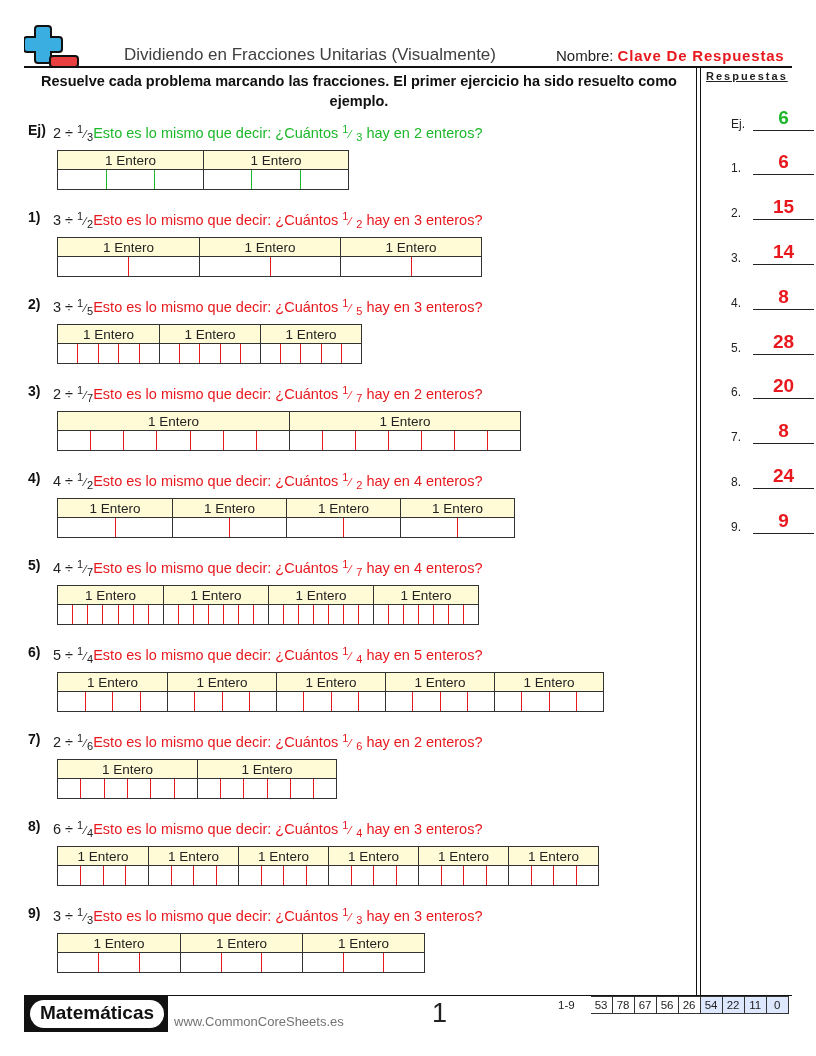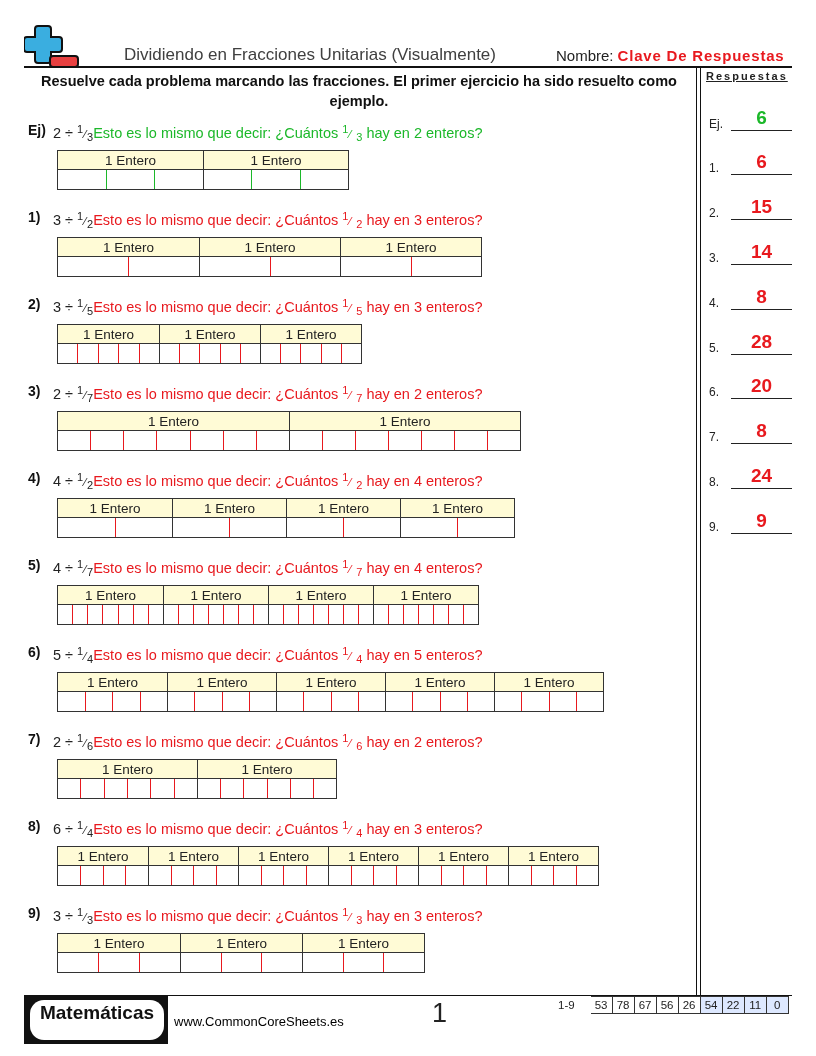--- a/index.html
+++ b/index.html
@@ -5,21 +5,21 @@
   * { box-sizing: border-box; margin: 0; padding: 0; }
   body { width: 816px; height: 1056px; background: #fff; position: relative; font-family: "Liberation Sans", "DejaVu Sans", sans-serif; color: #111; overflow: hidden; }
   .logo { position: absolute; left: 24px; top: 24px; width: 56px; height: 44px; }
   .title { position: absolute; left: 124px; top: 45px; font-size: 17px; color: #404040; }
   .nombre { position: absolute; left: 556px; top: 47px; font-size: 15px; color: #222; }
   .nombre .key { color: #e8191e; font-weight: bold; letter-spacing: 0.8px; margin-left: 4px; }
   .topline { position: absolute; left: 24px; right: 24px; top: 66px; border-top: 2px solid #111; }
   .instr { position: absolute; left: 24px; top: 71px; width: 670px; font-size: 14.5px; font-weight: bold; line-height: 20px; color: #111; text-align: center; }
   .divider { position: absolute; left: 696px; top: 68px; height: 927px; width: 5px; border-left: 1.5px solid #111; border-right: 1.5px solid #111; }
   .ans-head { position: absolute; left: 706px; top: 70px; font-size: 11px; font-weight: bold; letter-spacing: 2px; text-decoration: underline; color: #222; }
-  .ans-row { position: absolute; left: 709px; width: 83px; height: 24px; }
+  .ans-row { position: absolute; left: 731px; width: 83px; height: 24px; }
   .ans-row .lbl { position: absolute; left: 0; bottom: 0; font-size: 12px; color: #222; }
   .ans-row .line { position: absolute; left: 22px; right: 0; bottom: 0; border-bottom: 1.3px solid #222; }
   .ans-row .val { position: absolute; left: 22px; right: 0; bottom: 2px; text-align: center; font-size: 19px; font-weight: bold; color: #e8191e; }
   .ans-row .val.green { color: #1cb82a; }
   .problem { position: absolute; left: 24px; width: 660px; }
   .pnum { position: absolute; left: 4px; top: 0; font-size: 14px; font-weight: bold; color: #111; }
   .eq { position: absolute; left: 29px; top: 3px; font-size: 14.5px; white-space: nowrap; color: #222; }
   .eq sup { font-size: 11px; position: relative; top: -2px; vertical-align: top; }
   .eq .sl { font-size: 11px; margin: 0 1px; }
   .eq sub { font-size: 11px; vertical-align: -3px; }
@@ -28,23 +28,23 @@
   .bar { position: absolute; left: 33px; top: 28px; display: flex; border: 1.3px solid #333; }
   .whole { border-left: 1.3px solid #333; }
   .whole:first-child { border-left: none; }
   .whole .hd { height: 19px; background: #fffbd6; border-bottom: 1.3px solid #333; text-align: center; font-size: 13.5px; line-height: 19px; color: #222; }
   .whole .parts { height: 19px; display: flex; }
   .whole .part { flex: 1; border-left: 1.3px solid #e8191e; }
   .whole .part:first-child { border-left: none; }
   .whole.g .part { border-left-color: #1cb82a; }
   .whole.g .part:first-child { border-left: none; }
   .footline { position: absolute; left: 24px; right: 24px; top: 995px; border-top: 1.5px solid #111; }
-  .brand { position: absolute; left: 24px; top: 996px; width: 144px; height: 48px; background: #111; }
+  .brand { position: absolute; left: 24px; top: 996px; width: 144px; height: 36px; background: #111; }
   .brand .pill { position: absolute; left: 6px; top: 4px; right: 4px; bottom: 4px; background: #fff; border-radius: 14px; font-size: 19px; font-weight: bold; text-align: center; line-height: 26px; color: #111; }
-  .site { position: absolute; left: 174px; top: 1014px; font-size: 13px; color: #000000; }
+  .site { position: absolute; left: 174px; top: 1014px; font-size: 13px; color: #737373; }
   .pageno { position: absolute; left: 432px; top: 998px; font-size: 27px; color: #222; }
   .score { position: absolute; left: 558px; top: 996px; display: flex; align-items: center; font-size: 11.5px; color: #222; }
   .score .rng { margin-right: 16px; }
   .score .cell { width: 22px; height: 18px; border: 1px solid #333; border-left: none; text-align: center; line-height: 16px; background: #fff; }
   .score .cell:first-of-type { border-left: 1px solid #333; }
   .score .cell.blue { background: #dde8ff; }
 </style>
 </head>
 <body>
 

